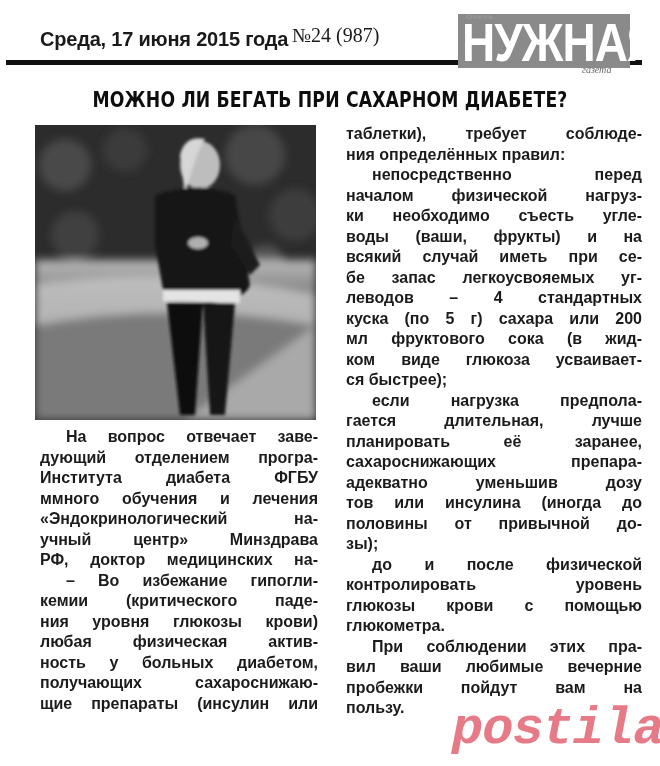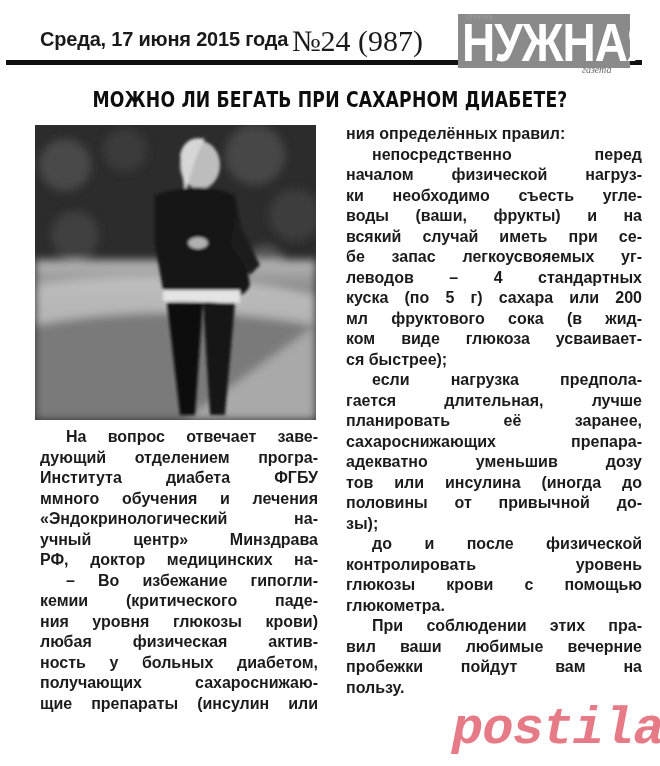--- a/index.html
+++ b/index.html
@@ -5,21 +5,21 @@
   html, body { margin:0; padding:0; }
   body {
     width:660px; height:766px; background:#ffffff; position:relative; overflow:hidden;
     font-family:"Liberation Sans", "DejaVu Sans", sans-serif; color:#161616;
   }
   .masthead-date {
     position:absolute; left:40px; top:28px; font-size:20px; font-weight:bold;
     letter-spacing:-0.2px; color:#1a1a1a; white-space:nowrap;
   }
   .masthead-issue {
-    position:absolute; left:292px; top:24px; font-size:30px;
+    position:absolute; left:292px; top:24px; font-size:20px;
     font-family:"Liberation Serif", "DejaVu Serif", serif; color:#1a1a1a; white-space:nowrap;
   }
   .rule { position:absolute; left:6px; top:60px; width:636px; height:5px; background:#111; }
   .logo {
     position:absolute; left:458px; top:14px; width:172px; height:54px; background:#8a8a8a;
   }
   .logo-top {
     position:absolute; left:466px; top:12px; font-size:8px; color:#9a9a9a; font-weight:bold;
     letter-spacing:0.5px;
   }
@@ -123,20 +123,21 @@
   <span class="line ind">– Во избежание гипогли-</span>
   <span class="line">кемии (критического паде-</span>
   <span class="line">ния уровня глюкозы крови)</span>
   <span class="line">любая физическая актив-</span>
   <span class="line">ность у больных диабетом,</span>
   <span class="line">получающих сахароснижаю-</span>
   <span class="line">щие препараты (инсулин или</span>
 </div>
 
 <div class="col col-right">
+  <span class="line">таблетки), требует соблюде-</span>
   <span class="line last">ния определённых правил:</span>
   <span class="line ind">непосредственно перед</span>
   <span class="line">началом физической нагруз-</span>
   <span class="line">ки необходимо съесть угле-</span>
   <span class="line">воды (ваши, фрукты) и на</span>
   <span class="line">всякий случай иметь при се-</span>
   <span class="line">бе запас легкоусвояемых уг-</span>
   <span class="line">леводов – 4 стандартных</span>
   <span class="line">куска (по 5 г) сахара или 200</span>
   <span class="line">мл фруктового сока (в жид-</span>

